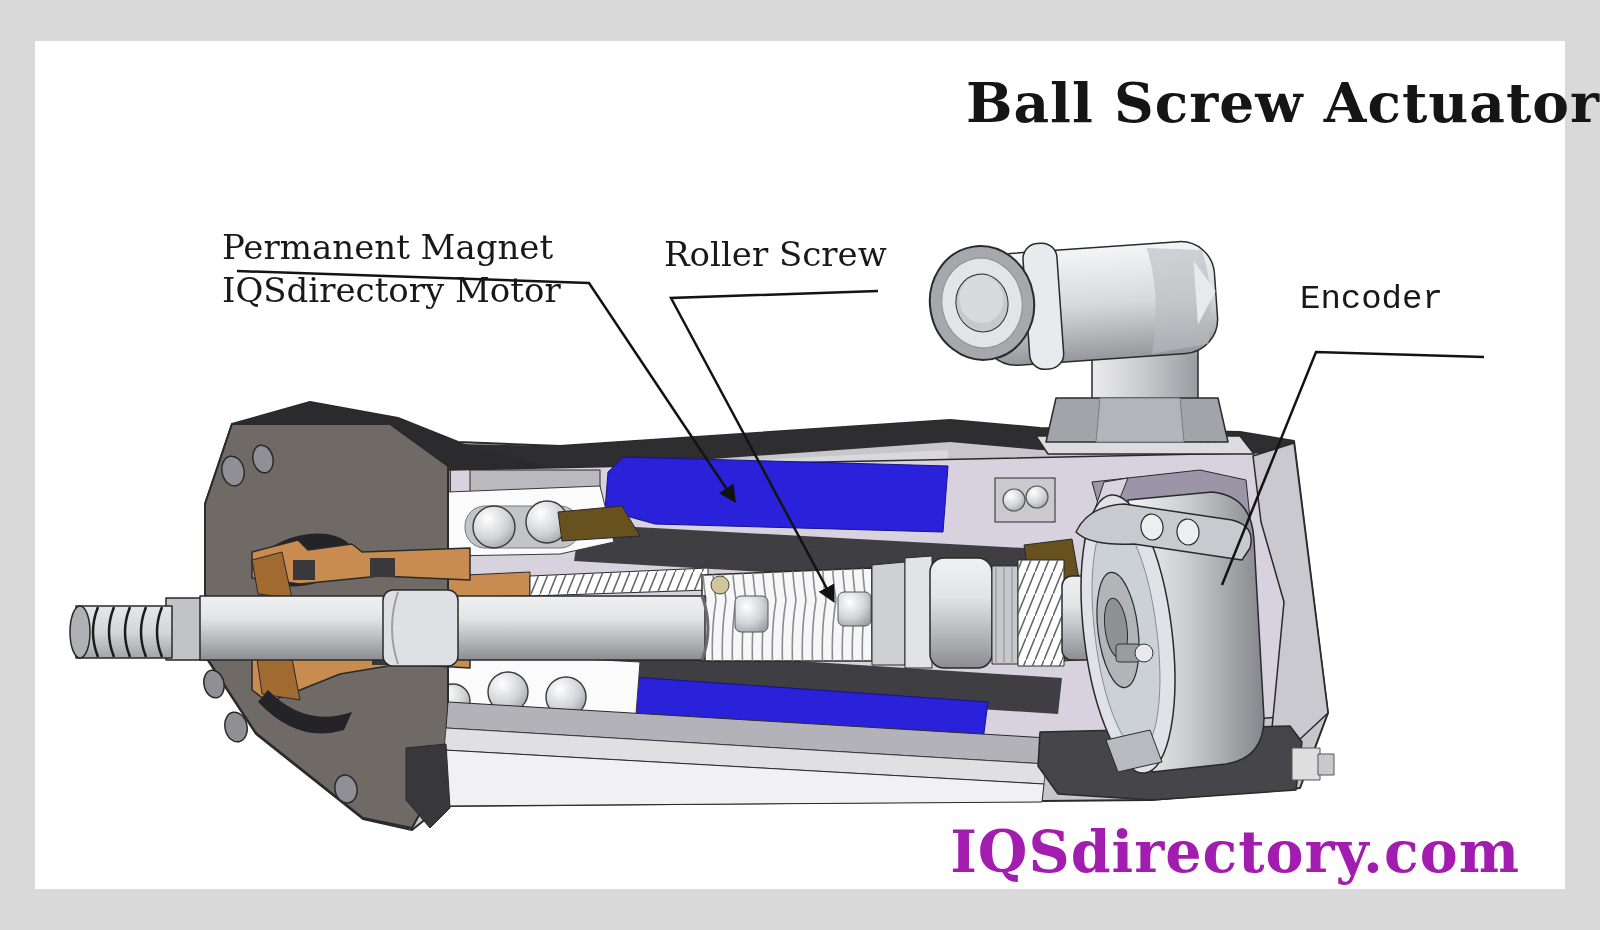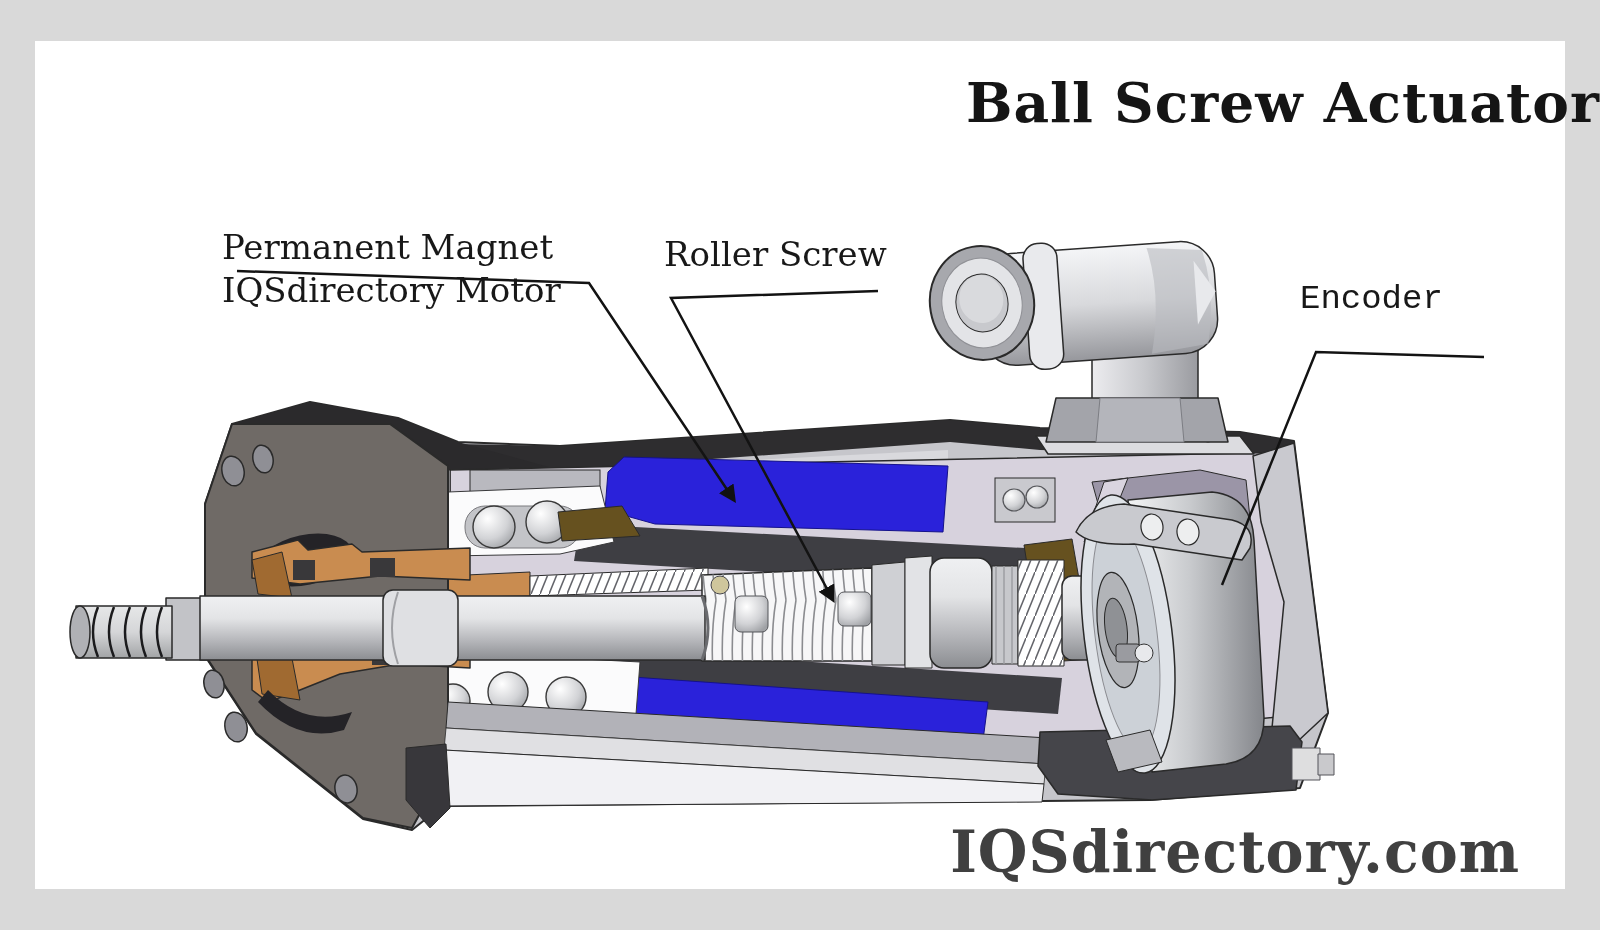--- a/index.html
+++ b/index.html
@@ -21,21 +21,21 @@
   }
   .lbl{
     position:absolute;
     font-size:34px;color:#181818;line-height:43px;
   }
   .lbl-pmsm{left:222px;top:226px;width:366px;}
   .lbl-roller{left:652px;top:233px;width:236px;margin-left:12px;}
   .lbl-encoder{left:1300px;top:278px;width:190px;font-family:Liberation Mono, monospace;}
   .watermark{
     position:absolute;right:80px;top:818px;
-    font-size:57px;font-weight:700;color:#404040;letter-spacing:1px;
+    font-size:57px;font-weight:700;color:#a21caf;letter-spacing:1px;
   }
 </style>
 </head>
 <body>
 
 <div class="canvas"></div>
 
 <svg class="art" viewBox="0 0 1600 930">
   <defs>
     <linearGradient id="gradRod" x1="0" y1="0" x2="0" y2="1">

